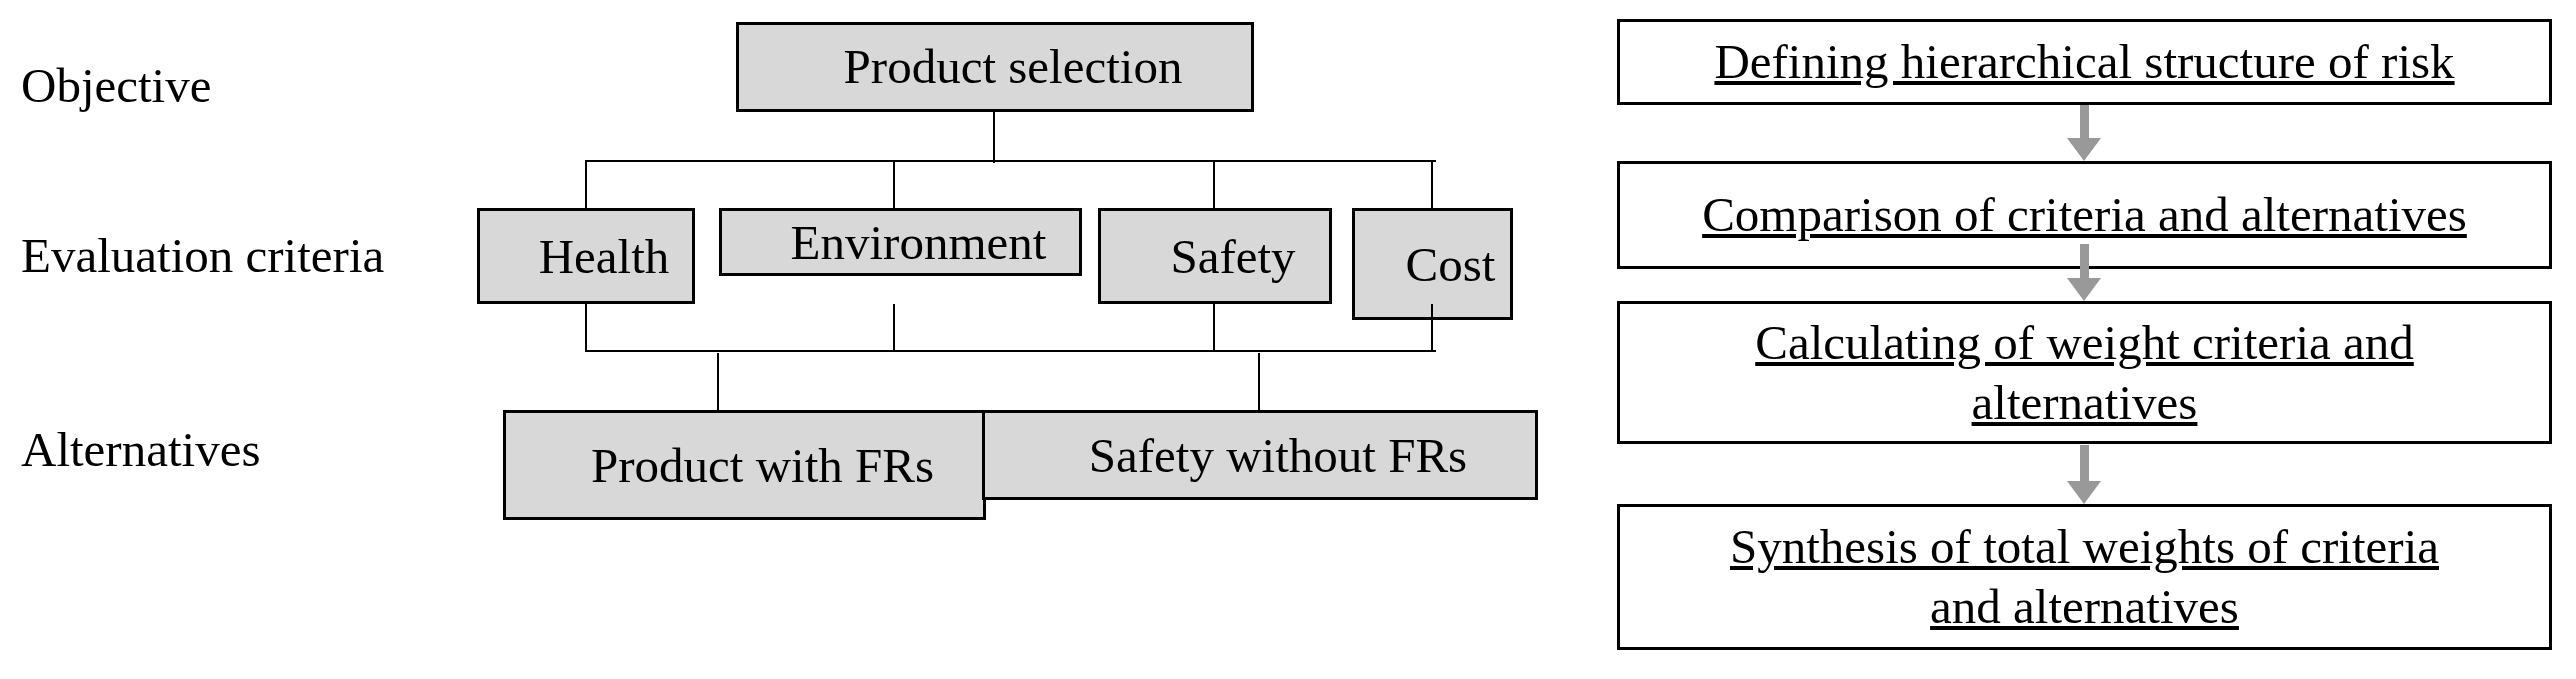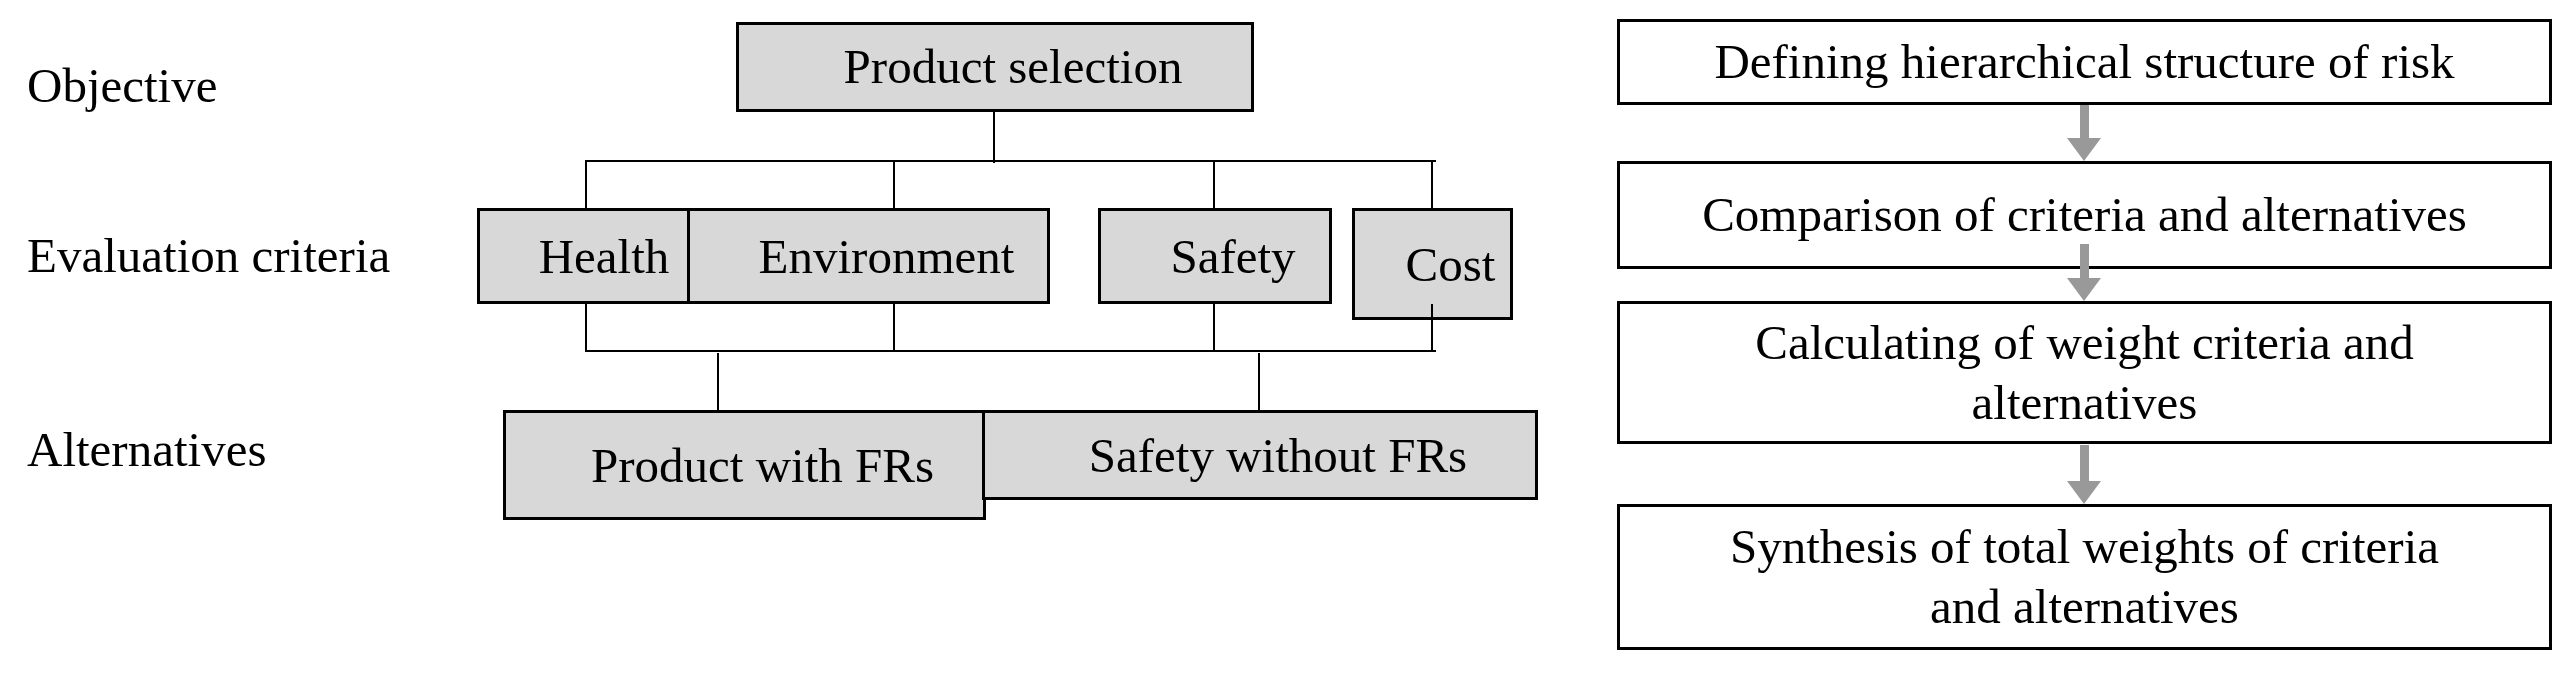--- a/index.html
+++ b/index.html
@@ -7,21 +7,21 @@
     position: relative;
     width: 2576px;
     height: 679px;
     background: var(--background, #ffffff);
     font-family: "Liberation Serif", "DejaVu Serif", serif;
     color: var(--text_color, #000000);
     overflow: hidden;
   }
   .row-label {
     position: absolute;
-    left: 27px;
+    left: 21px;
     font-size: 49px;
     line-height: 49px;
     white-space: nowrap;
   }
   .gbox {
     position: absolute;
     box-sizing: border-box;
     background: var(--box_fill, #d8d8d8);
     border: 3.8px solid var(--line_color, #000000);
     display: flex;
@@ -38,20 +38,21 @@
     box-sizing: border-box;
     background: var(--flow_fill, #ffffff);
     border: 3.1px solid var(--line_color, #000000);
     display: flex;
     flex-direction: column;
     align-items: center;
     justify-content: center;
     font-size: 49px;
     line-height: 60px;
     text-align: center;
+    text-decoration: underline;
   }
   .vline, .hline {
     position: absolute;
     background: var(--line_color, #000000);
   }
   .vline { width: 2.3px; }
   .hline { height: 2.3px; }
   .arrow { position: absolute; width: 35px; }
   .arrow .stem {
     position: absolute;
@@ -84,21 +85,21 @@
   <div class="vline" style="left:993px;top:112px;height:51px"></div>
   <div class="hline" style="left:585px;top:160px;width:851px"></div>
   <div class="vline" style="left:585px;top:160px;height:48px"></div>
   <div class="vline" style="left:893px;top:160px;height:48px"></div>
   <div class="vline" style="left:1213px;top:160px;height:48px"></div>
   <div class="vline" style="left:1431px;top:160px;height:48px"></div>
 
   <div class="gbox" style="left:477px;top:208px;width:218px;height:96px">
     <span>Health</span>
   </div>
-  <div class="gbox" style="left:687px;top:208px;width:363px;height:96px">
+  <div class="gbox" style="left:719px;top:208px;width:363px;height:68px">
     <span>Environment</span>
   </div>
   <div class="gbox" style="left:1098px;top:208px;width:234px;height:96px">
     <span>Safety</span>
   </div>
   <div class="gbox" style="left:1352px;top:208px;width:161px;height:112px">
     <span>Cost</span>
   </div>
 
   <div class="vline" style="left:585px;top:304px;height:48px"></div>

